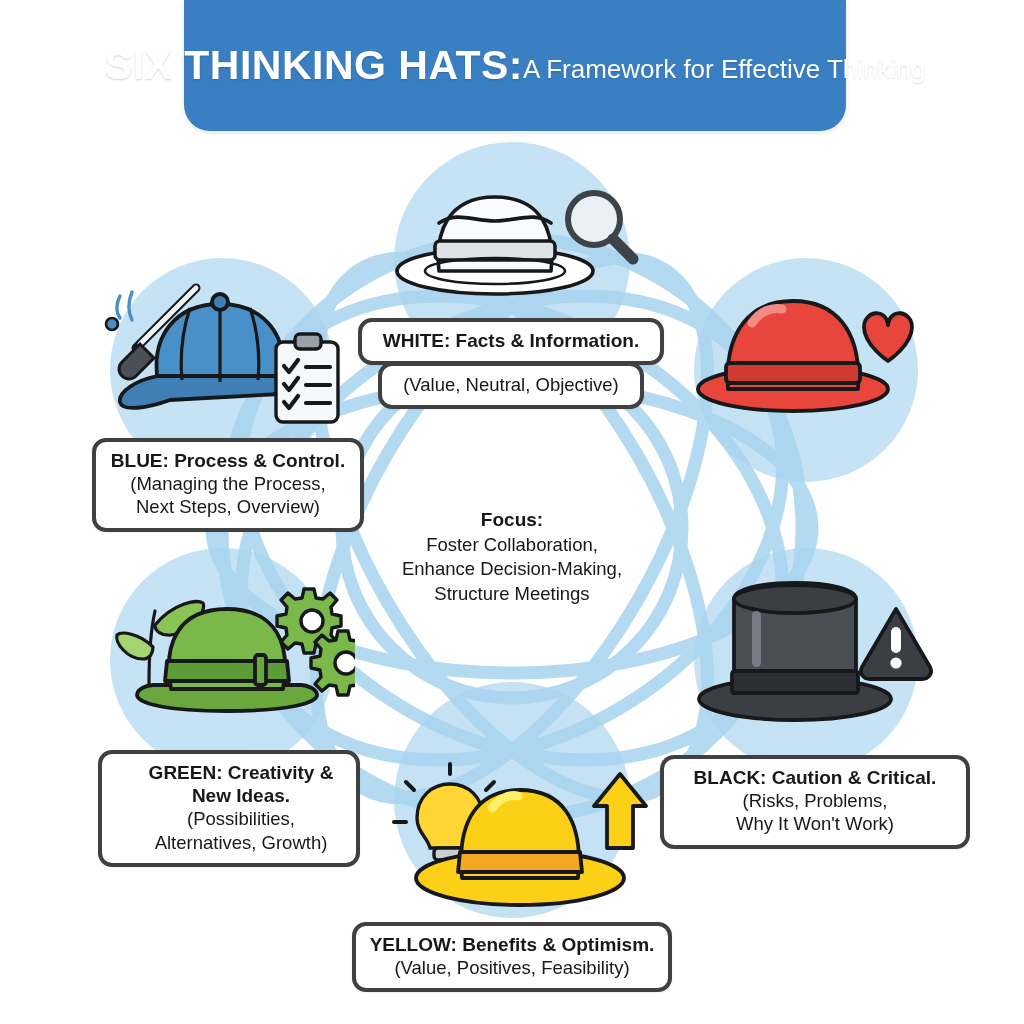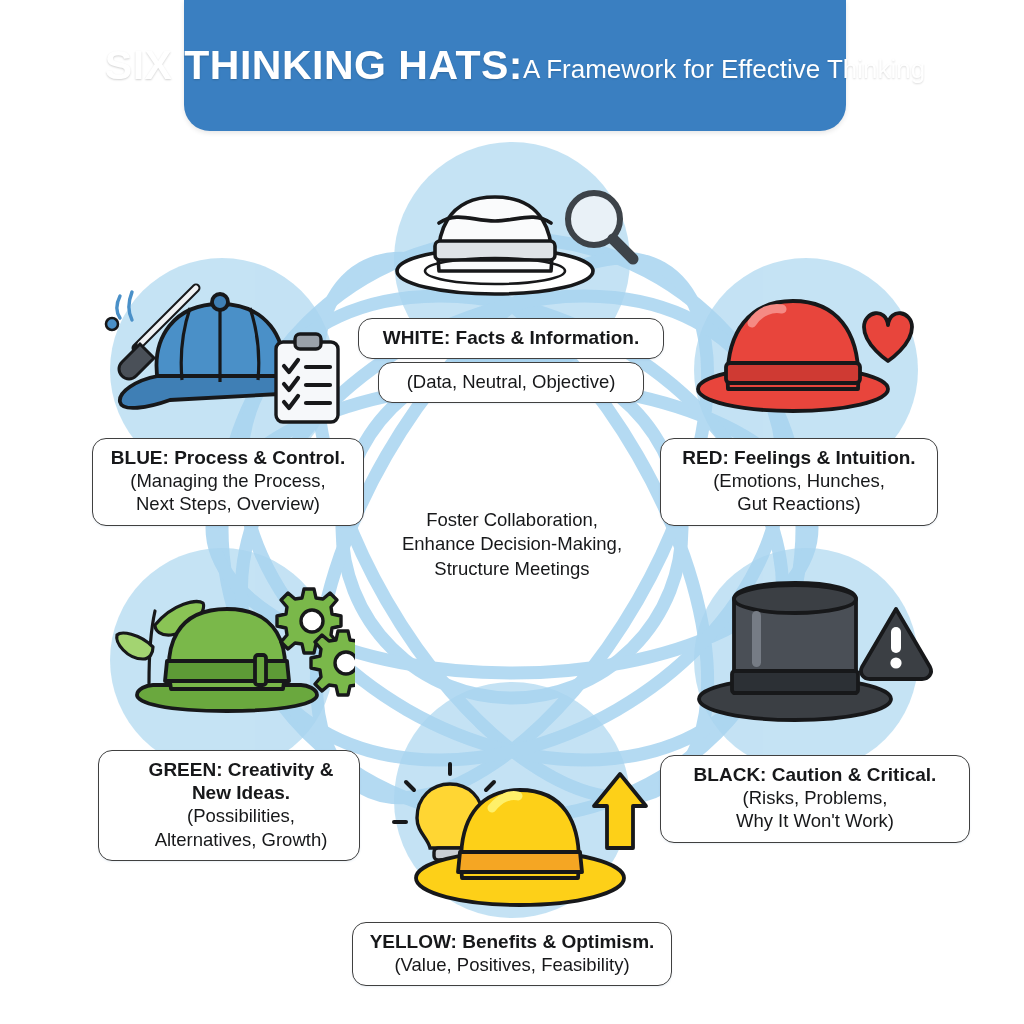--- a/index.html
+++ b/index.html
@@ -33,21 +33,21 @@
   
   .bg-art { position: absolute; left: 0; top: 120px; width: 1024px; height: 904px; }
 
   
   .hat-art { position: absolute; }
 
   
   .label-box {
     position: absolute;
     background: #ffffff;
-    border: 1px solid #404040;
+    border: 4px solid #404040;
     border-radius: 14px;
     padding: 7px 12px 9px 12px;
     text-align: center;
     color: #17181a;
     box-shadow: 0 1px 2px rgba(60,110,160,.10);
   }
   .lb-title { font-weight: 700; font-size: 19px; line-height: 1.22; white-space: nowrap; }
   .lb-title.wrap { white-space: normal; }
   .lb-sub { font-size: 18.5px; line-height: 1.26; }
 
@@ -99,37 +99,32 @@
     </g>
     <g stroke="#3d4349" stroke-width="6" fill="none" stroke-linecap="round">
       <circle cx="199" cy="44" r="26" fill="#e9f1f7"></circle>
       <line x1="218" y1="64" x2="238" y2="84" stroke="#3d4349" stroke-width="11"></line>
     </g>
   </svg>
   <div class="label-box" style="left:358px; top:318px; width:306px;">
     <div class="lb-title">WHITE: Facts &amp; Information.</div>
   </div>
   <div class="label-box" style="left:378px; top:362px; width:266px;">
-    <div class="lb-sub">(Data, Neutral, Objective)</div>
+    <div class="lb-sub">(Value, Neutral, Objective)</div>
   </div>
 
   <svg class="hat-art" style="left:690px; top:285px; width:250px; height:135px;" viewBox="0 0 250 135" xmlns="http://www.w3.org/2000/svg">
     <g stroke="#17181a" stroke-width="3.8" stroke-linejoin="round">
       <ellipse cx="103" cy="104" rx="95" ry="22" fill="#e8453c"></ellipse>
       <path d="M38 104 C34 44 62 16 103 16 C144 16 172 44 168 104 Z" fill="#e8453c"></path>
       <rect x="36" y="78" width="134" height="20" rx="4" fill="#cf3a33"></rect>
       <path d="M62 38 C70 26 82 22 92 24" fill="none" stroke="#f58a84" stroke-width="9" stroke-linecap="round"></path>
     </g>
     <path d="M222 42 C222 26 200 22 198 40 C196 22 174 26 174 42 C174 60 198 76 198 76 C198 76 222 60 222 42 Z" fill="#e8453c" stroke="#17181a" stroke-width="3.8" stroke-linejoin="round"></path>
   </svg>
-  <div class="label-box" style="left:660px; top:438px; width:278px;">
-    <div class="lb-title">RED: Feelings &amp; Intuition.</div>
-    <div class="lb-sub">(Emotions, Hunches,</div>
-    <div class="lb-sub">Gut Reactions)</div>
-  </div>
 
   <svg class="hat-art" style="left:690px; top:575px; width:250px; height:150px;" viewBox="0 0 250 150" xmlns="http://www.w3.org/2000/svg">
     <g stroke="#17181a" stroke-width="3.8" stroke-linejoin="round">
       <ellipse cx="105" cy="124" rx="96" ry="21" fill="#3b3f44"></ellipse>
       <path d="M44 118 L44 24 C44 14 70 8 105 8 C140 8 166 14 166 24 L166 118 Z" fill="#4a4f56"></path>
       <ellipse cx="105" cy="24" rx="61" ry="14" fill="#3b3f44"></ellipse>
       <rect x="42" y="96" width="126" height="22" rx="3" fill="#2c3035"></rect>
       <rect x="62" y="36" width="9" height="56" rx="4.5" fill="#767c85" stroke="none"></rect>
     </g>
     <g>
@@ -228,18 +223,19 @@
       </g>
     </g>
   </svg>
   <div class="label-box" style="left:92px; top:438px; width:272px;">
     <div class="lb-title">BLUE: Process &amp; Control.</div>
     <div class="lb-sub">(Managing the Process,</div>
     <div class="lb-sub">Next Steps, Overview)</div>
   </div>
 
   <div class="focus">
+    <div class="focus-title">Focus:</div>
     <div class="focus-line">Foster Collaboration,</div>
     <div class="focus-line">Enhance Decision-Making,</div>
     <div class="focus-line">Structure Meetings</div>
   </div>
 
 </div>
 
 </body></html>

